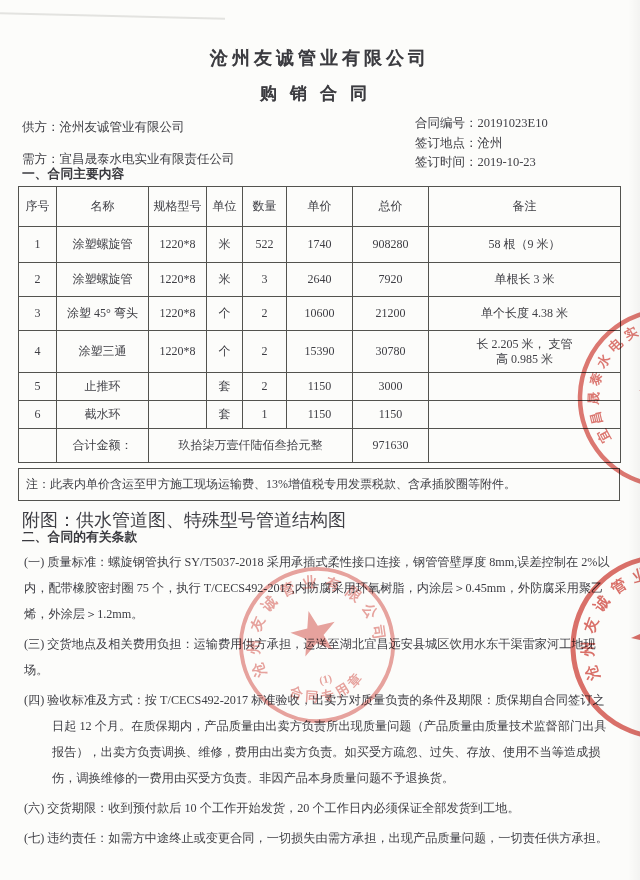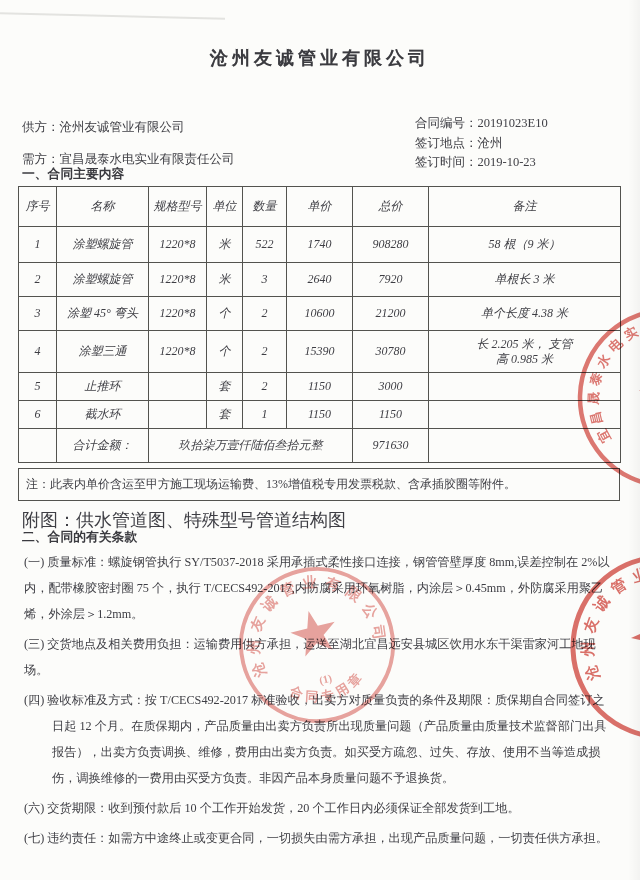--- a/index.html
+++ b/index.html
@@ -25,21 +25,21 @@
   .meta{font-size:12.5px;position:absolute;white-space:nowrap;}
   .m-supplier{top:119px;left:22px;}
   .m-buyer{top:151px;left:22px;}
   .meta-right{position:absolute;top:114px;left:415px;font-size:12.5px;line-height:19.5px;}
 
   .sec-title{position:absolute;left:22px;font-size:12.8px;font-weight:600;color:#3a3a3f;}
   .sec1{top:166px;}
   .sec2{top:529px;}
 
   table.items{position:absolute;top:186px;left:18px;width:602px;table-layout:fixed;border-collapse:collapse;
-              font-size:12px;color:var(--ink);font-style:italic;}
+              font-size:12px;color:var(--ink);}
   table.items th,table.items td{border:1px solid var(--line);text-align:center;vertical-align:middle;
               padding:1px 2px;font-weight:normal;overflow:hidden;}
   table.items thead tr{height:40px;}
   table.items tbody tr:nth-child(1){height:36px;}
   table.items tbody tr:nth-child(2){height:34px;}
   table.items tbody tr:nth-child(3){height:34px;}
   table.items tbody tr:nth-child(4){height:42px;}
   table.items tbody tr:nth-child(5){height:28px;}
   table.items tbody tr:nth-child(6){height:28px;}
   table.items tbody tr:nth-child(7){height:34px;}
@@ -79,20 +79,21 @@
 </style>
 </head>
 <body>
 
 <div class="page">
 
   <div class="edge-top"></div>
   <div class="edge-right"></div>
 
   <h1 class="title">沧州友诚管业有限公司</h1>
+  <div class="subtitle">购销合同</div>
 
   <div class="meta m-supplier">
     <span>供方：</span><span>沧州友诚管业有限公司</span>
   </div>
   <div class="meta m-buyer">
     <span>需方：</span><span>宜昌晟泰水电实业有限责任公司</span>
   </div>
 
   <div class="meta-right">
     <div><span>合同编号：</span><span>20191023E10</span></div>

